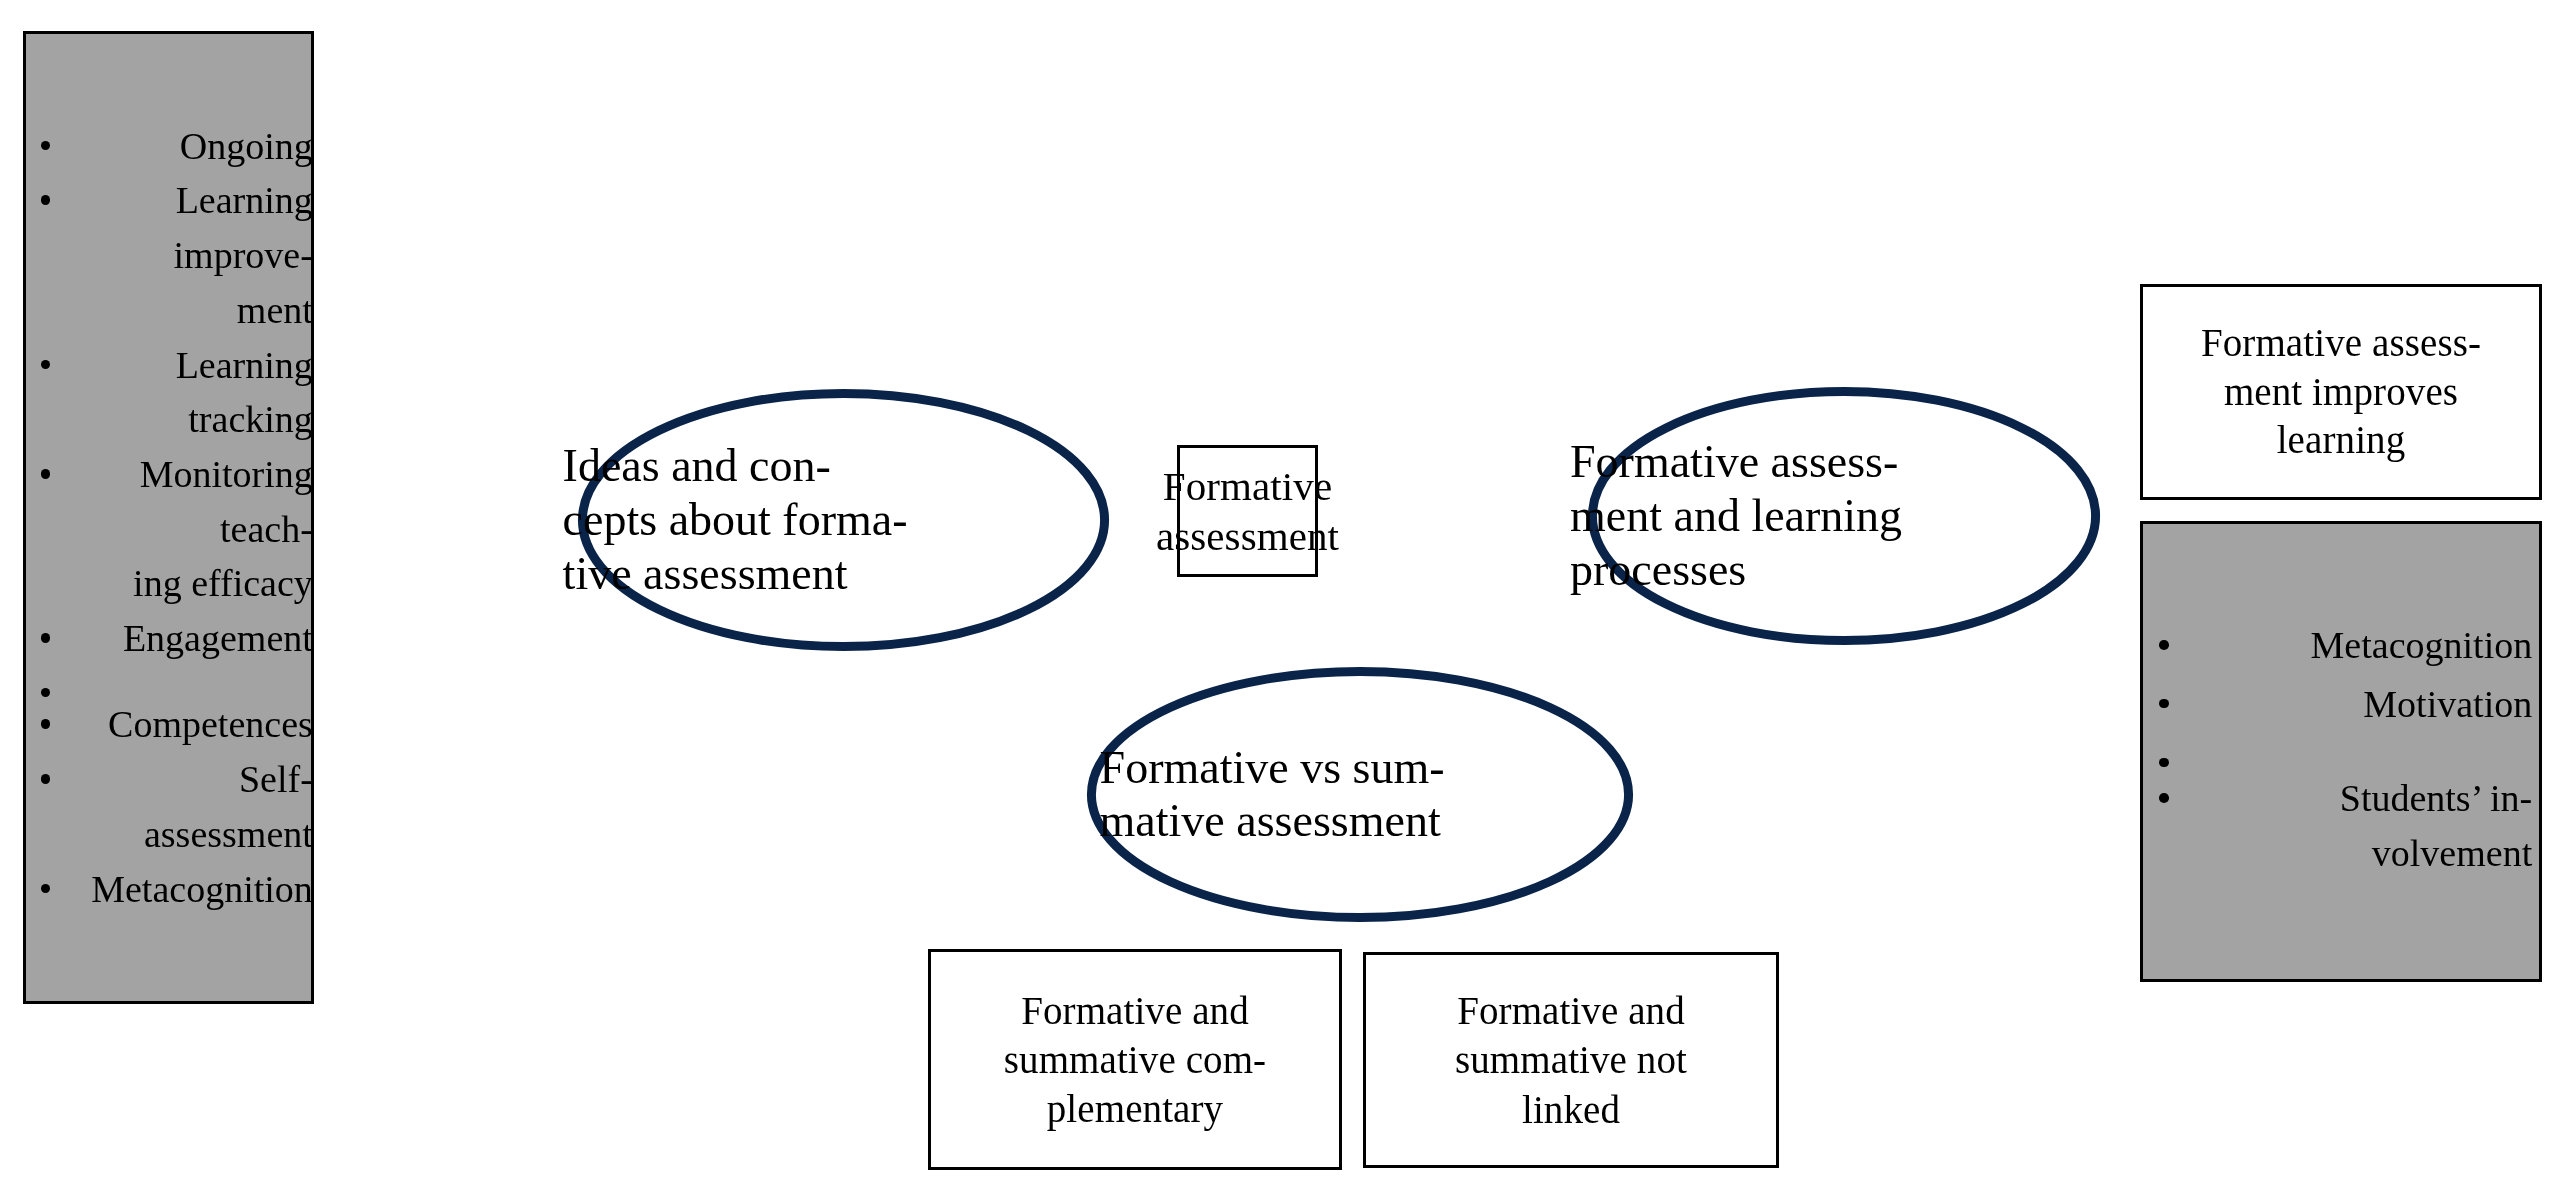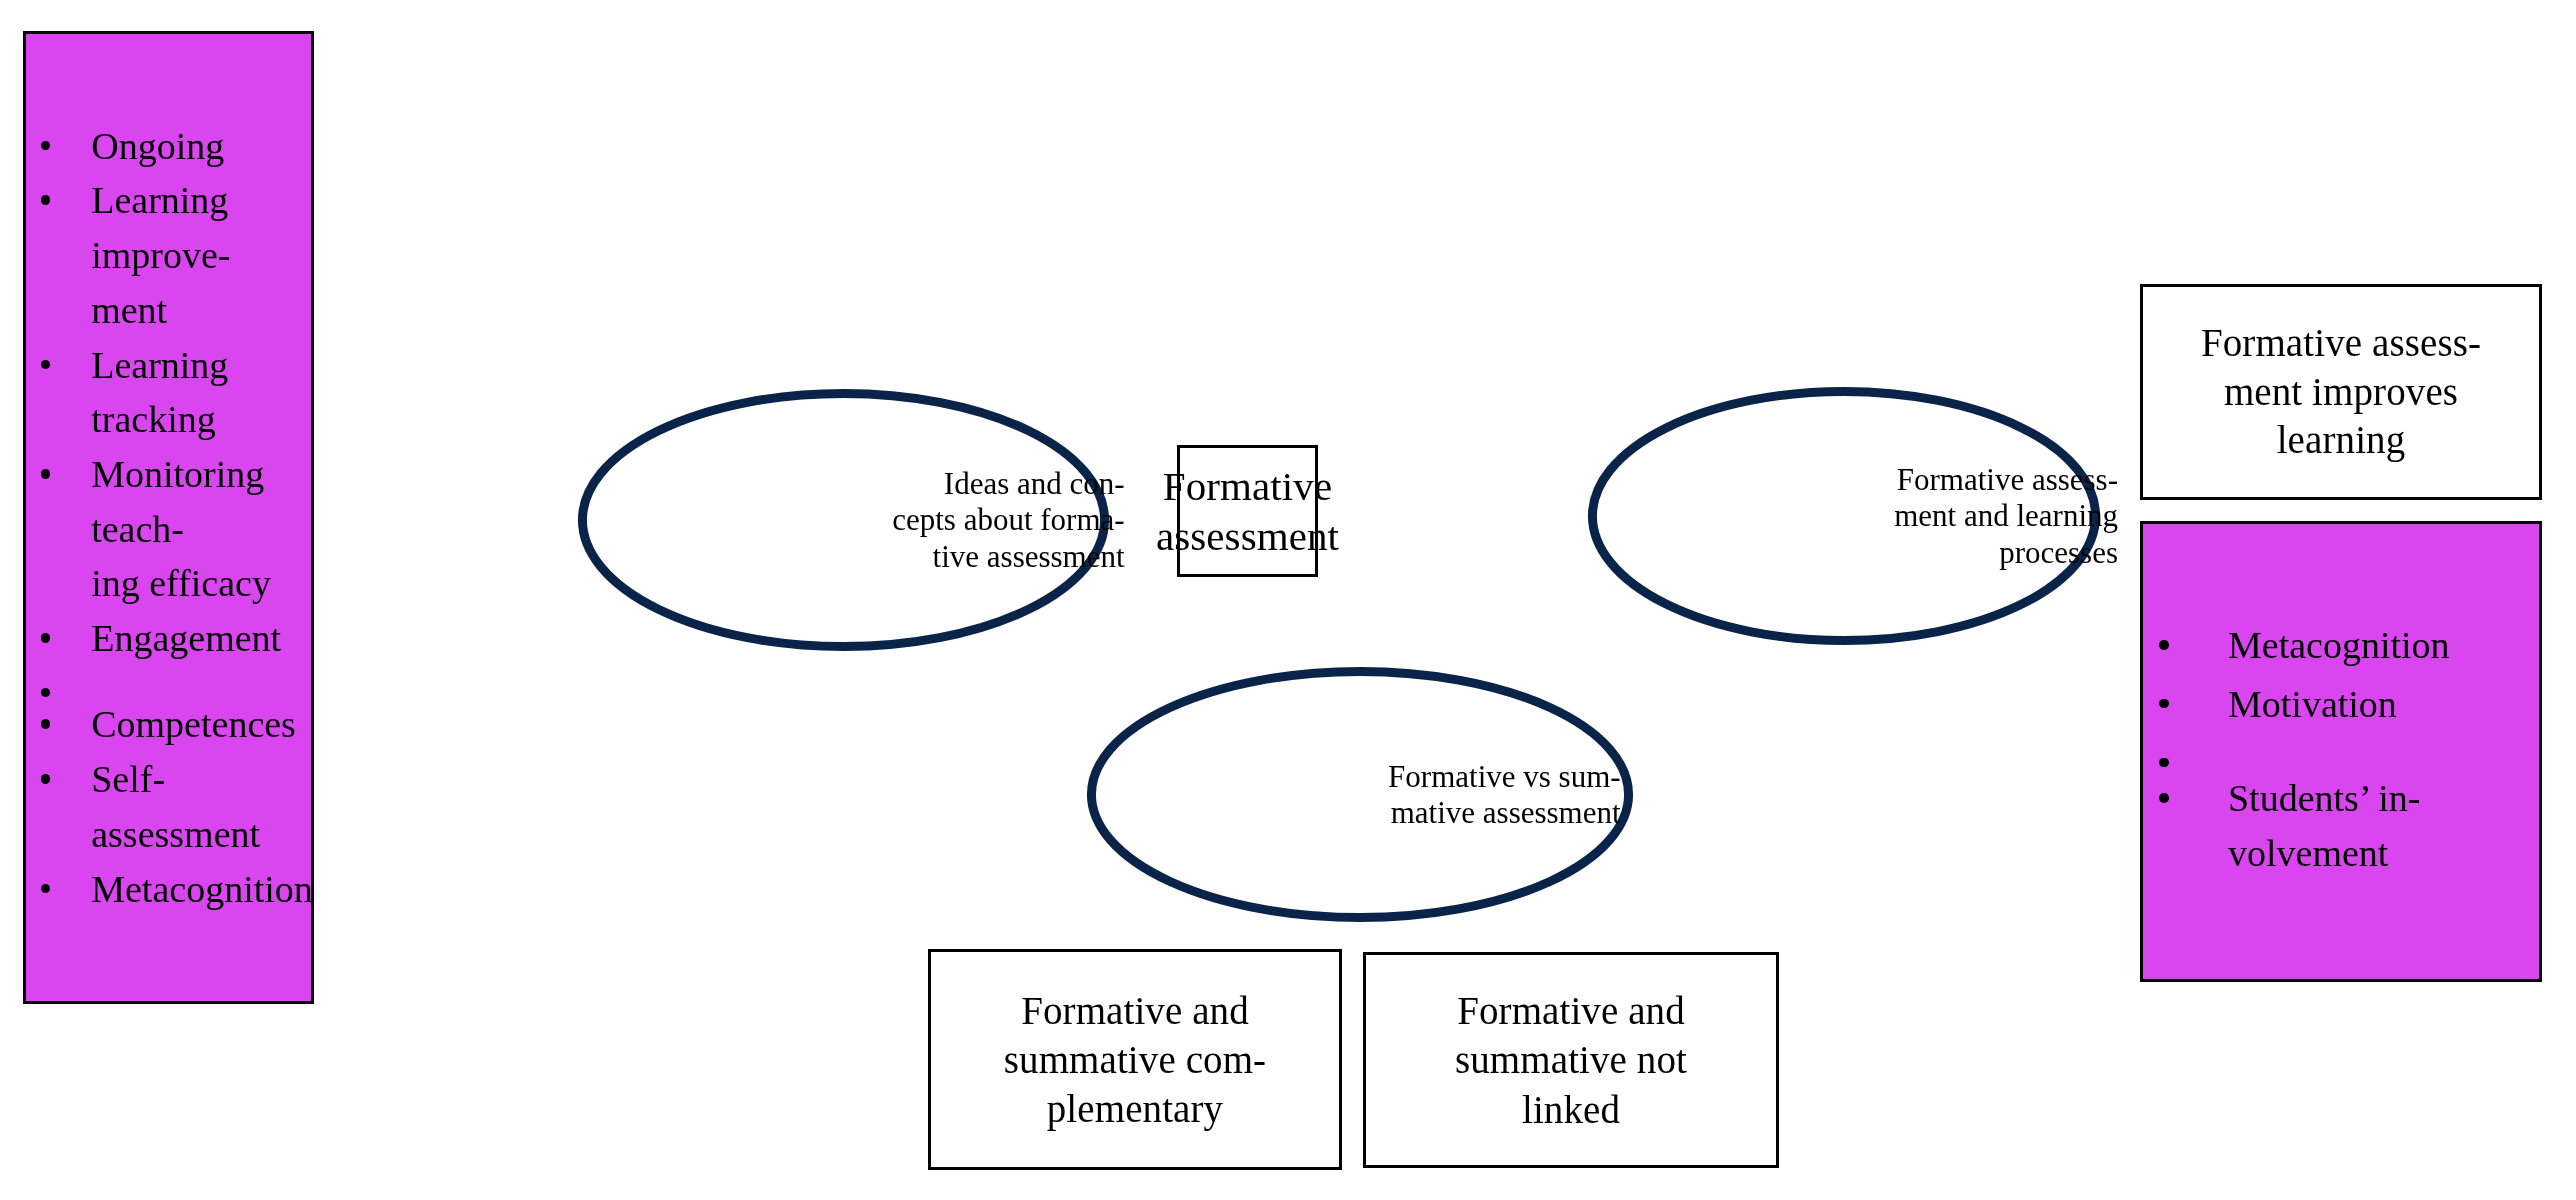--- a/index.html
+++ b/index.html
@@ -38,23 +38,24 @@
     font-size: 40px;
     line-height: 1.28;
     letter-spacing: 0.1px;
     padding: 0 11px;
     white-space: pre-line;
   }
 
   
   .list-box {
     border: 3.4px solid #000000;
-    background: #d946ef;
+    background: #a3a3a3;
     display: flex;
     align-items: center;
+    text-align: right;
   }
   .bullet-list {
     list-style: none;
     margin: 0;
     padding: 0;
     width: 100%;
   }
   .bullet-item {
     display: flex;
     align-items: flex-start;
@@ -95,22 +96,22 @@
     width: 100%;
     height: 100%;
     overflow: visible;
   }
   .ellipse-label {
     position: absolute;
     left: 0;
     top: 50%;
     transform: translateY(-50%);
     width: 100%;
-    text-align: right;
-    font-size: 31px;
+    text-align: left;
+    font-size: 46px;
     line-height: 1.17;
     white-space: pre-line;
     pointer-events: none;
   }
 </style>
 </head>
 <body>
 
 <div id="canvas">
 

